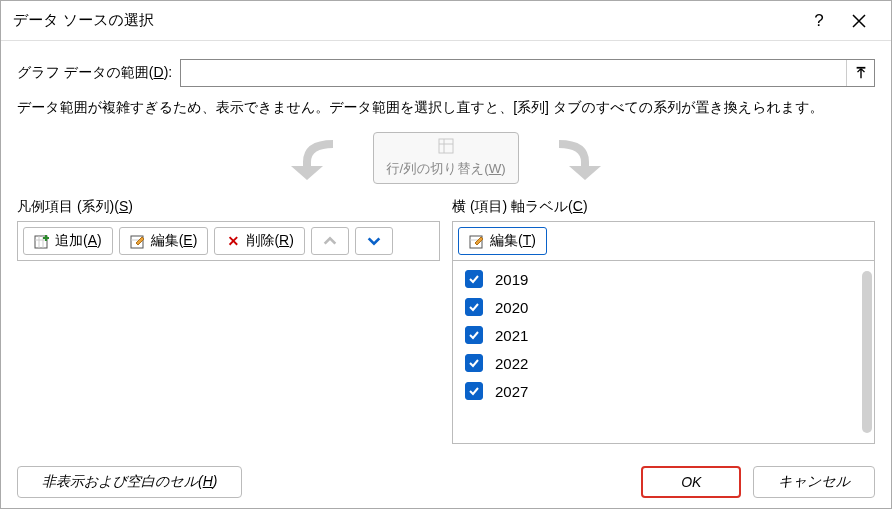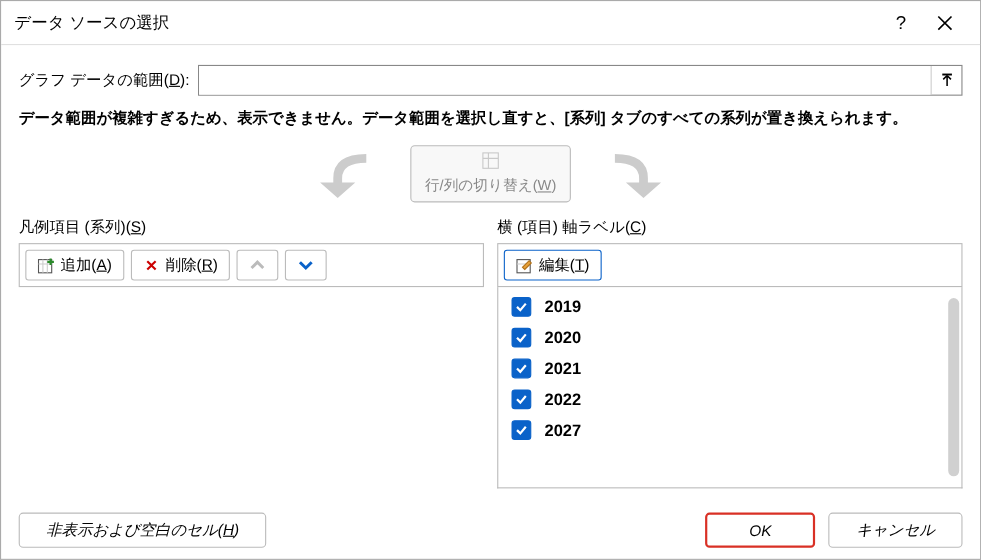--- a/index.html
+++ b/index.html
@@ -71,21 +71,20 @@
     align-items: center;
     justify-content: center;
     border-left: 1px solid #ccc;
     cursor: pointer;
     font-size: 16px;
     font-weight: bold;
   }
   .warning-text {
     margin: 4px 0 10px;
     line-height: 1.5;
-    font-weight: bold;
   }
   .switch-row {
     display: flex;
     align-items: center;
     justify-content: center;
     gap: 20px;
     margin: 4px 0 14px;
     position: relative;
   }
   .switch-btn {
@@ -140,21 +139,21 @@
   .tb-btn.icon-only { padding: 4px 10px; }
   .tb-btn.disabled { color: #aaa; cursor: not-allowed; }
   .tb-btn .ico { width: 16px; height: 16px; display: inline-flex; align-items:center; justify-content:center; }
   .panel-list {
     flex: 1;
     border: 1px solid #bbb;
     border-top: none;
     overflow-y: auto;
     position: relative;
   }
-  .panel-list.axis { overflow-y: hidden; font-weight: bold; }
+  .panel-list.axis { overflow-y: hidden; }
   .list-inner { padding: 4px 0; }
   .list-row {
     display: flex;
     align-items: center;
     gap: 12px;
     padding: 5px 12px;
     font-size: 15px;
   }
   .chk {
     width: 18px; height: 18px;
@@ -269,20 +268,32 @@
                   <rect x="1" y="3" width="12" height="12" fill="none" stroke="#555"></rect>
                   <path d="M1 7 H13 M5 3 V15 M9 3 V15" stroke="#ccc"></path>
                   <path d="M12 2 V8 M9 5 H15" stroke="#2a8a2a" stroke-width="2"></path>
                 </svg>
             </span>
             <span>
               <span>追加(</span><span class="u">A</span><span>)</span>
             </span>
           </button>
           <button class="tb-btn">
+            <span class="ico">
+              <svg viewBox="0 0 16 16">
+                  <rect x="1" y="3" width="12" height="12" fill="none" stroke="#555"></rect>
+                  <path d="M1 7 H13" stroke="#ccc"></path>
+                  <path d="M8 12 L14 6 L12 4 L6 10 Z" fill="#e8a23a" stroke="#b07018"></path>
+                </svg>
+            </span>
+            <span>
+              <span>編集(</span><span class="u">E</span><span>)</span>
+            </span>
+          </button>
+          <button class="tb-btn">
             <span class="ico red-x">✕</span>
             <span>
               <span>削除(</span><span class="u">R</span><span>)</span>
             </span>
           </button>
           <button class="tb-btn icon-only disabled">
             <span class="ico">
               <svg viewBox="0 0 12 12">
                   <path d="M2 8 L6 4 L10 8" fill="none" stroke="#bbb" stroke-width="2"></path>
                 </svg>

